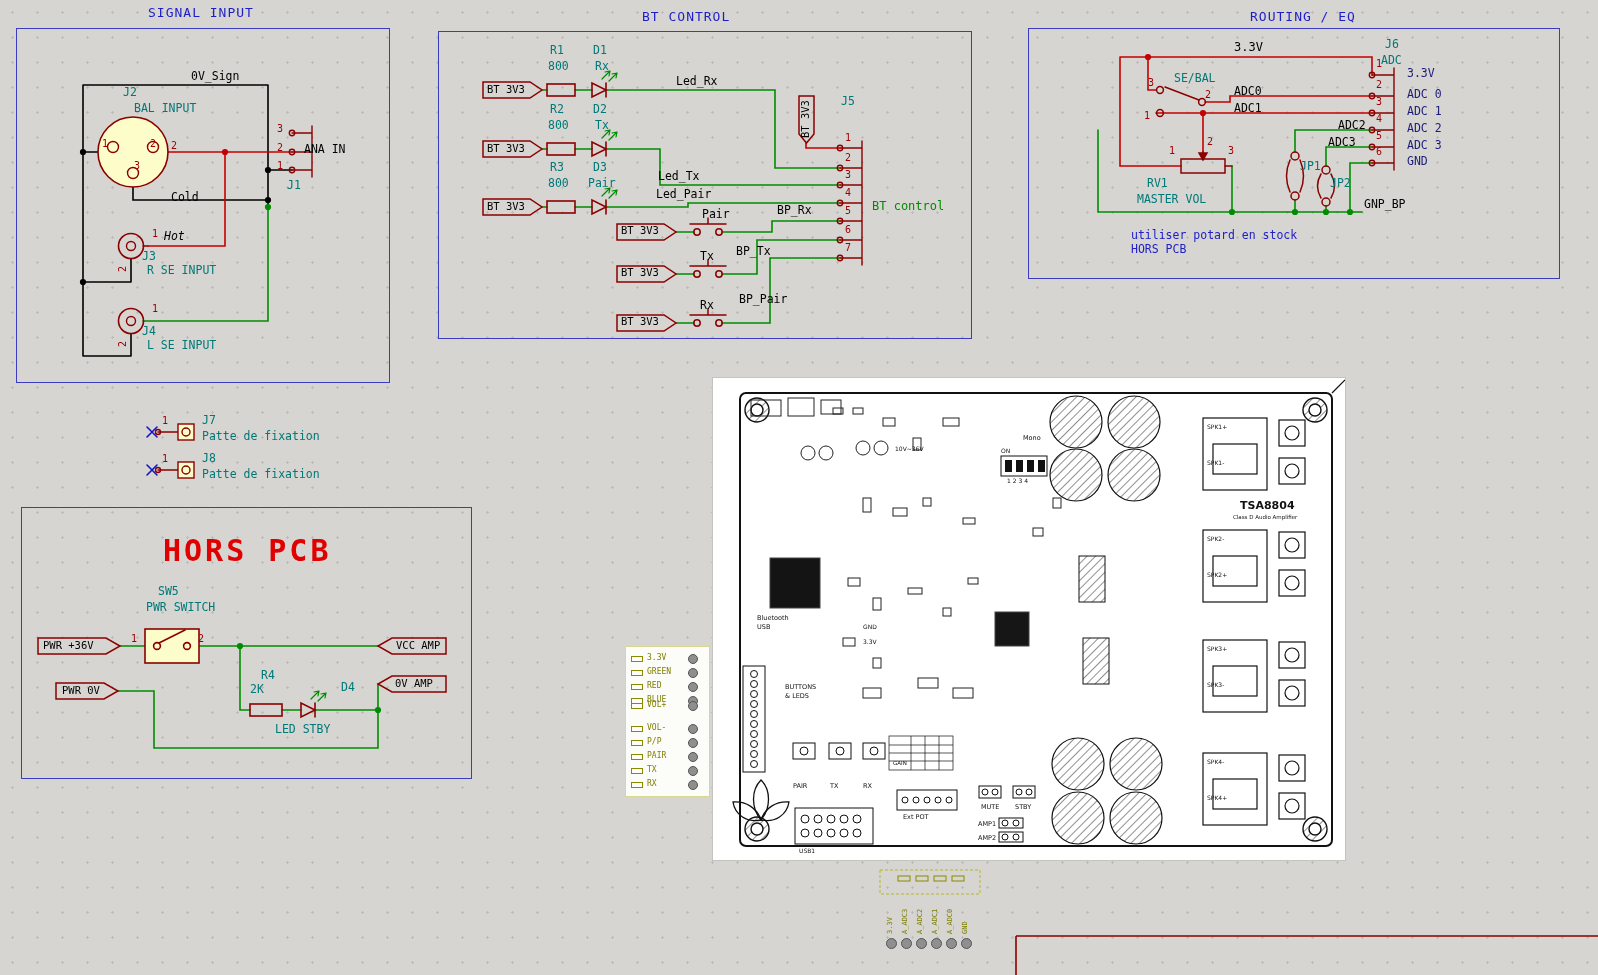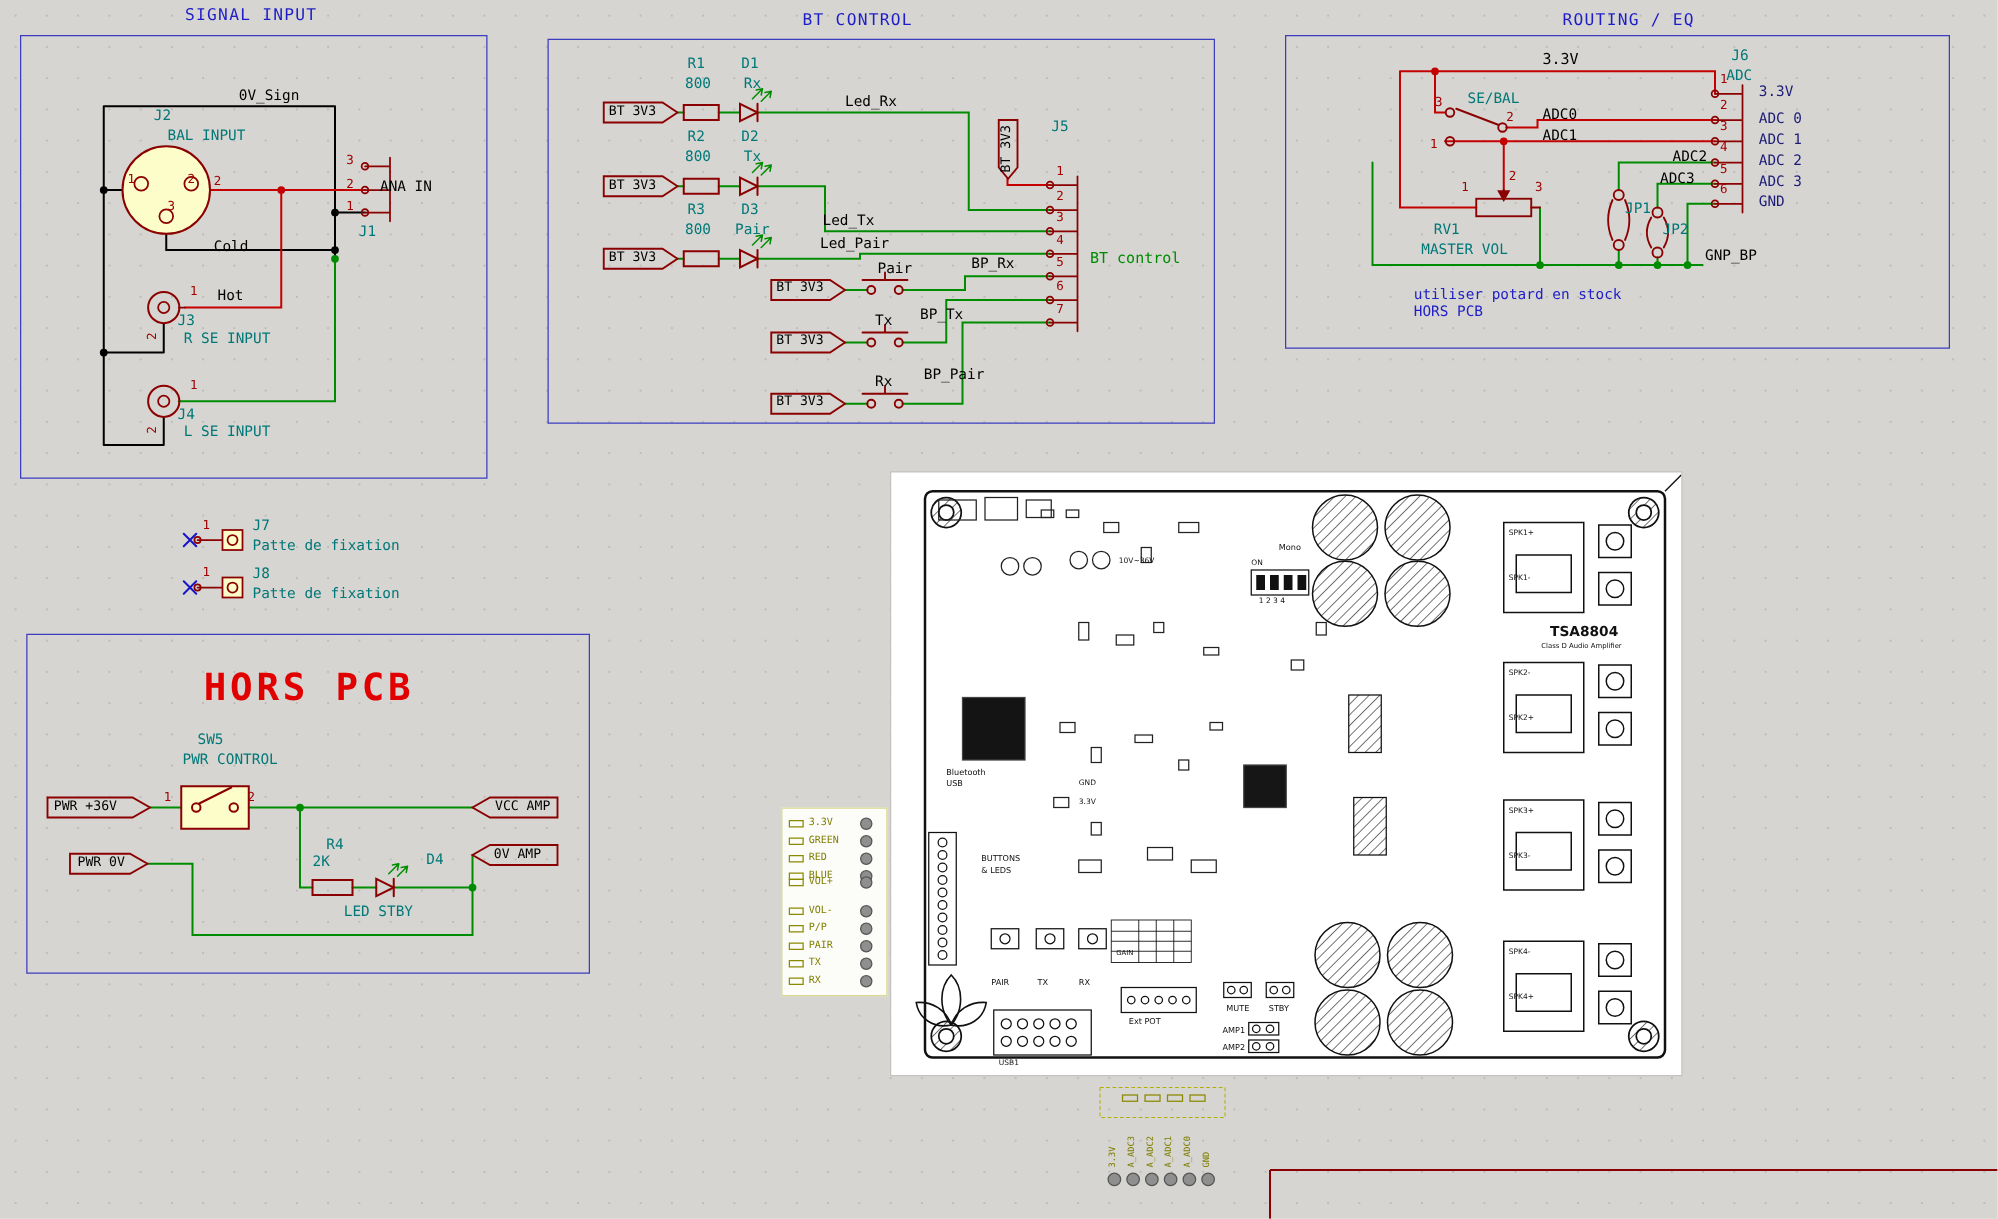--- a/index.html
+++ b/index.html
@@ -225,21 +225,21 @@
     <span class="lbl maroon" style="left:102px;top:139px;">1</span>
     <span class="lbl maroon" style="left:150px;top:139px;">2</span>
     <span class="lbl maroon" style="left:134px;top:161px;">3</span>
     <span class="lbl maroon" style="left:171px;top:141px;">2</span>
     <span class="lbl maroon" style="left:277px;top:124px;">3</span>
     <span class="lbl maroon" style="left:277px;top:143px;">2</span>
     <span class="lbl maroon" style="left:277px;top:161px;">1</span>
     <span class="lbl net" style="left:304px;top:144px;">ANA IN</span>
     <span class="lbl teal" style="left:287px;top:180px;">J1</span>
     <span class="lbl net" style="left:171px;top:192px;">Cold</span>
-    <span class="lbl net" style="left:174px;top:231px;">Hot</span>
+    <span class="lbl net" style="left:164px;top:231px;font-style:italic;">Hot</span>
     <span class="lbl maroon" style="left:152px;top:229px;">1</span>
     <span class="lbl teal" style="left:142px;top:251px;">J3</span>
     <span class="lbl teal" style="left:147px;top:265px;">R SE INPUT</span>
     <span class="lbl maroon rot" style="left:118px;top:272px;">2</span>
     <span class="lbl maroon" style="left:152px;top:304px;">1</span>
     <span class="lbl teal" style="left:142px;top:326px;">J4</span>
     <span class="lbl teal" style="left:147px;top:340px;">L SE INPUT</span>
     <span class="lbl maroon rot" style="left:118px;top:347px;">2</span>
 
     <span class="lbl teal" style="left:550px;top:45px;">R1</span>
@@ -316,21 +316,21 @@
 
     <span class="lbl maroon" style="left:162px;top:416px;">1</span>
     <span class="lbl teal" style="left:202px;top:415px;">J7</span>
     <span class="lbl teal" style="left:202px;top:431px;">Patte de fixation</span>
     <span class="lbl maroon" style="left:162px;top:454px;">1</span>
     <span class="lbl teal" style="left:202px;top:453px;">J8</span>
     <span class="lbl teal" style="left:202px;top:469px;">Patte de fixation</span>
 
     <span class="lbl horstitle" style="left:163px;top:536px;">HORS PCB</span>
     <span class="lbl teal" style="left:158px;top:586px;">SW5</span>
-    <span class="lbl teal" style="left:146px;top:602px;">PWR CONTROL</span>
+    <span class="lbl teal" style="left:146px;top:602px;">PWR SWITCH</span>
     <span class="lbl maroon" style="left:131px;top:634px;">1</span>
     <span class="lbl maroon" style="left:198px;top:634px;">2</span>
     <span class="lbl small" style="left:43px;top:640px;">PWR +36V</span>
     <span class="lbl small" style="left:396px;top:640px;">VCC AMP</span>
     <span class="lbl small" style="left:62px;top:685px;">PWR 0V</span>
     <span class="lbl small" style="left:395px;top:678px;">0V AMP</span>
     <span class="lbl teal" style="left:261px;top:670px;">R4</span>
     <span class="lbl teal" style="left:250px;top:684px;">2K</span>
     <span class="lbl teal" style="left:298px;top:682px;padding-left:43px;">D4</span>
     <span class="lbl teal" style="left:275px;top:724px;">LED STBY</span>

